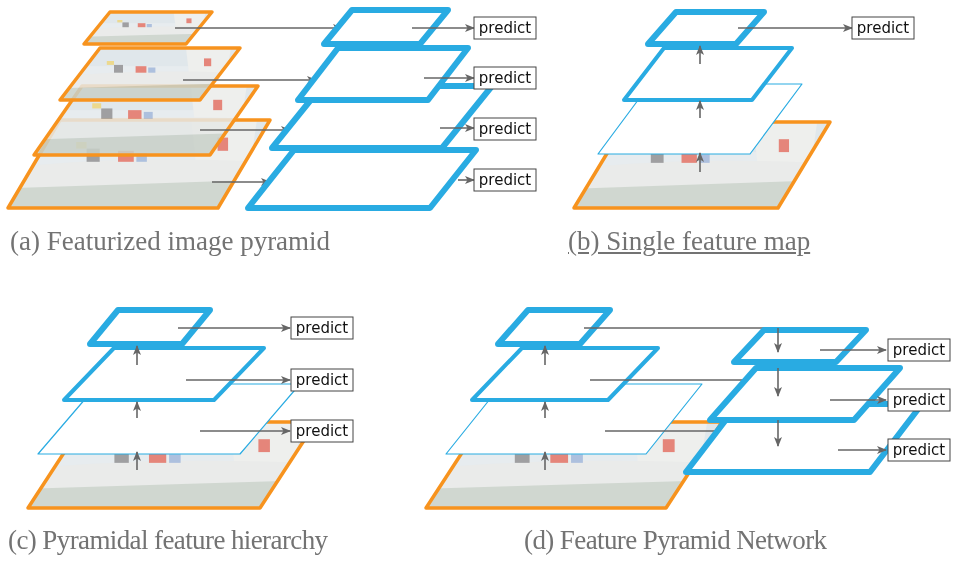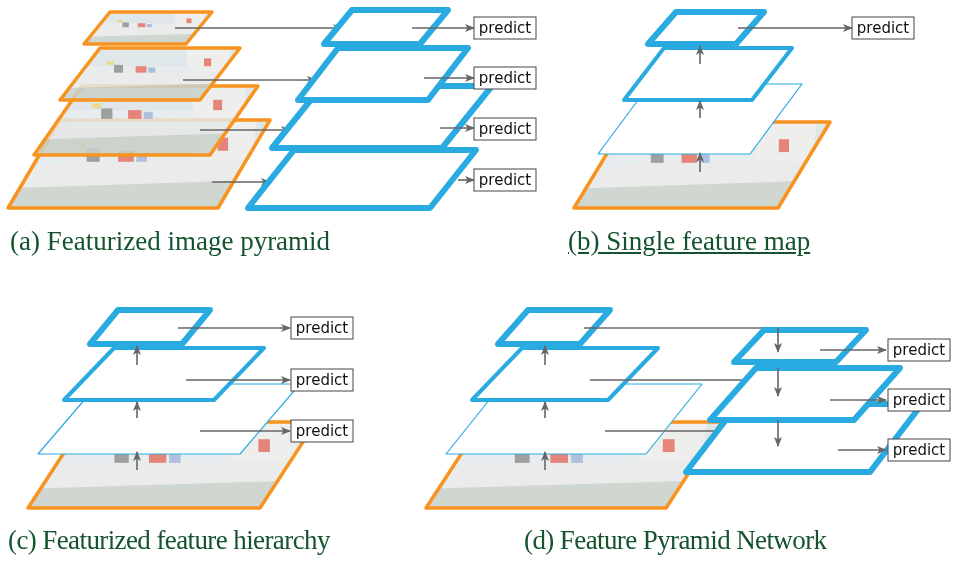--- a/index.html
+++ b/index.html
@@ -2,21 +2,21 @@
 <html><head>
 <meta charset="utf-8">
 <style>
   html, body { margin: 0; padding: 0; background: #ffffff; }
   body { width: 956px; height: 562px; position: relative; overflow: hidden; }
   #canvas { position: absolute; left: 0; top: 0; }
   .caption {
     position: absolute;
     font-family: "Liberation Serif", "DejaVu Serif", serif;
     font-size: 27px;
-    color: #14532d;
+    color: #737373;
     white-space: nowrap;
     line-height: 1;
   }
   .predict-text { font-family: "DejaVu Sans", "Liberation Sans", sans-serif; font-size: 15px; fill: #111; }
 </style>
 </head>
 <body>
 
 <svg id="canvas" width="956" height="562" viewBox="0 0 956 562">
   <defs>
@@ -139,14 +139,14 @@
       </g>
       <g>
         <rect x="888" y="439" width="62" height="22" fill="#fff" stroke="#444444" stroke-width="1"></rect>
         <text x="919" y="455" text-anchor="middle" class="predict-text">predict</text>
       </g>
     </g>
 </svg>
 
 <div class="caption" style="left:10px; top:228px;">(a) Featurized image pyramid</div>
 <div class="caption" style="left:568px; top:228px;text-decoration:underline;">(b) Single feature map</div>
-<div class="caption" style="left:8px; top:527px; letter-spacing:-0.6px;">(c) Featurized feature hierarchy</div>
+<div class="caption" style="left:8px; top:527px; letter-spacing:-0.6px;">(c) Pyramidal feature hierarchy</div>
 <div class="caption" style="left:524px; top:527px; letter-spacing:-0.6px;">(d) Feature Pyramid Network</div>
 
 </body></html>

